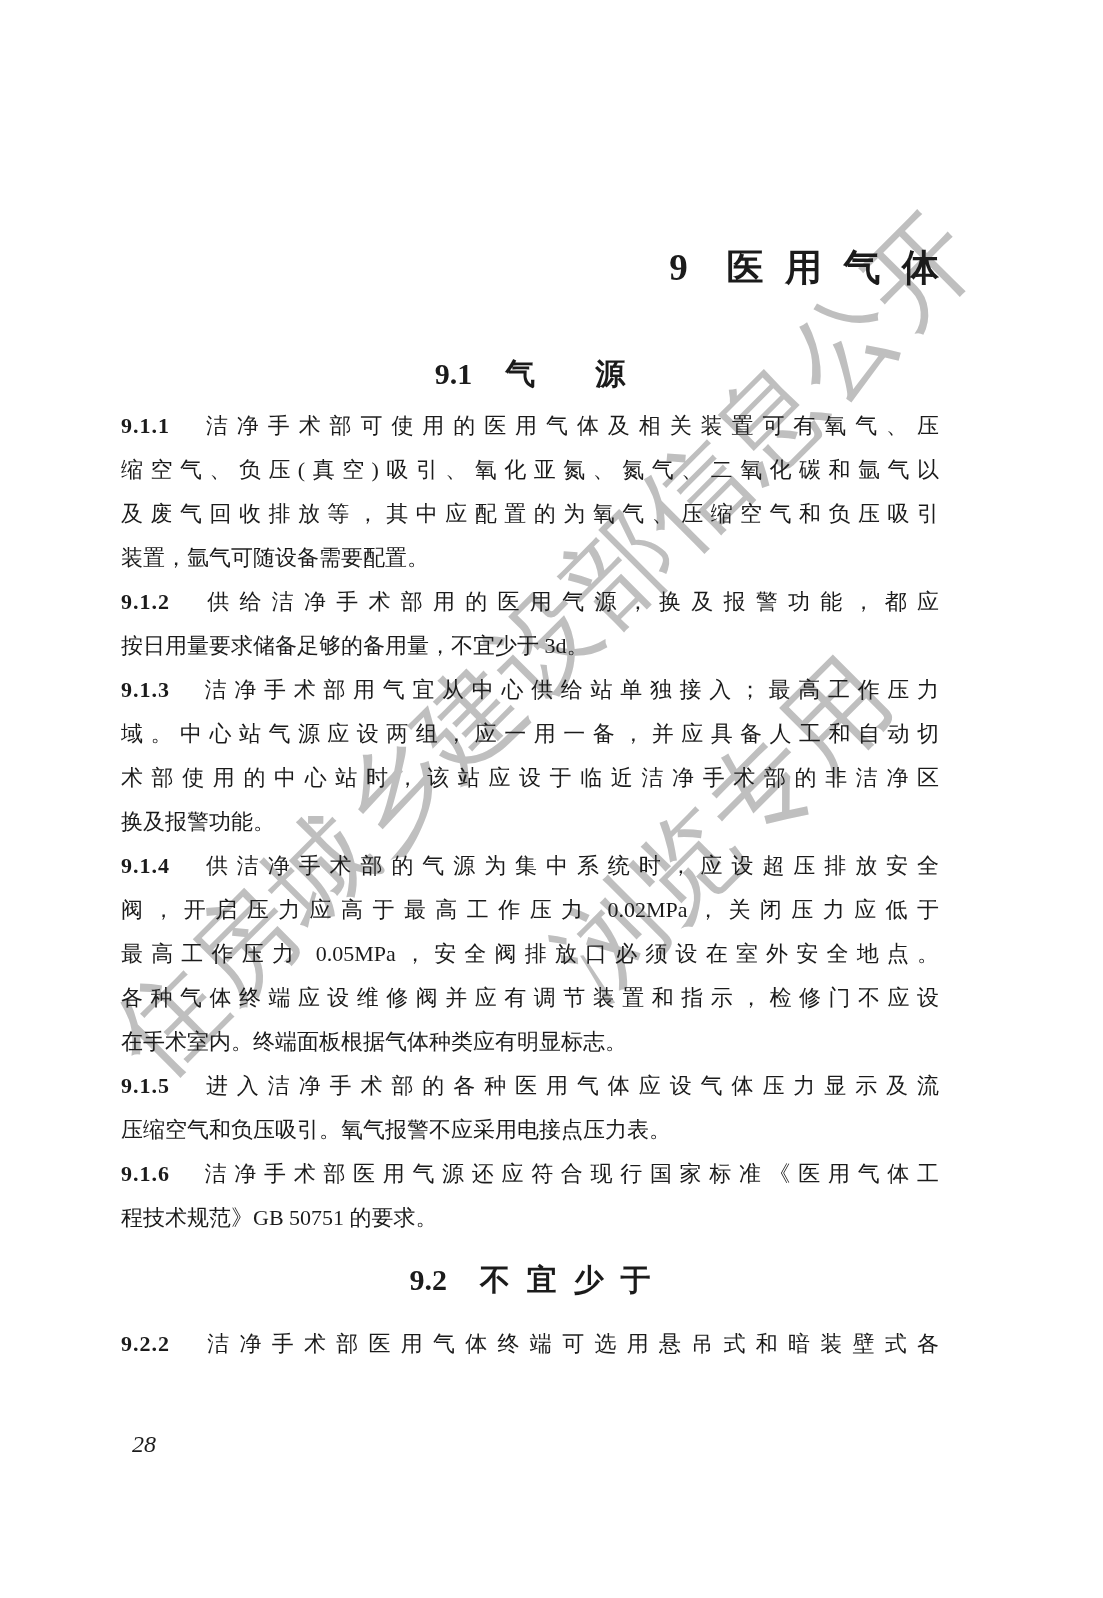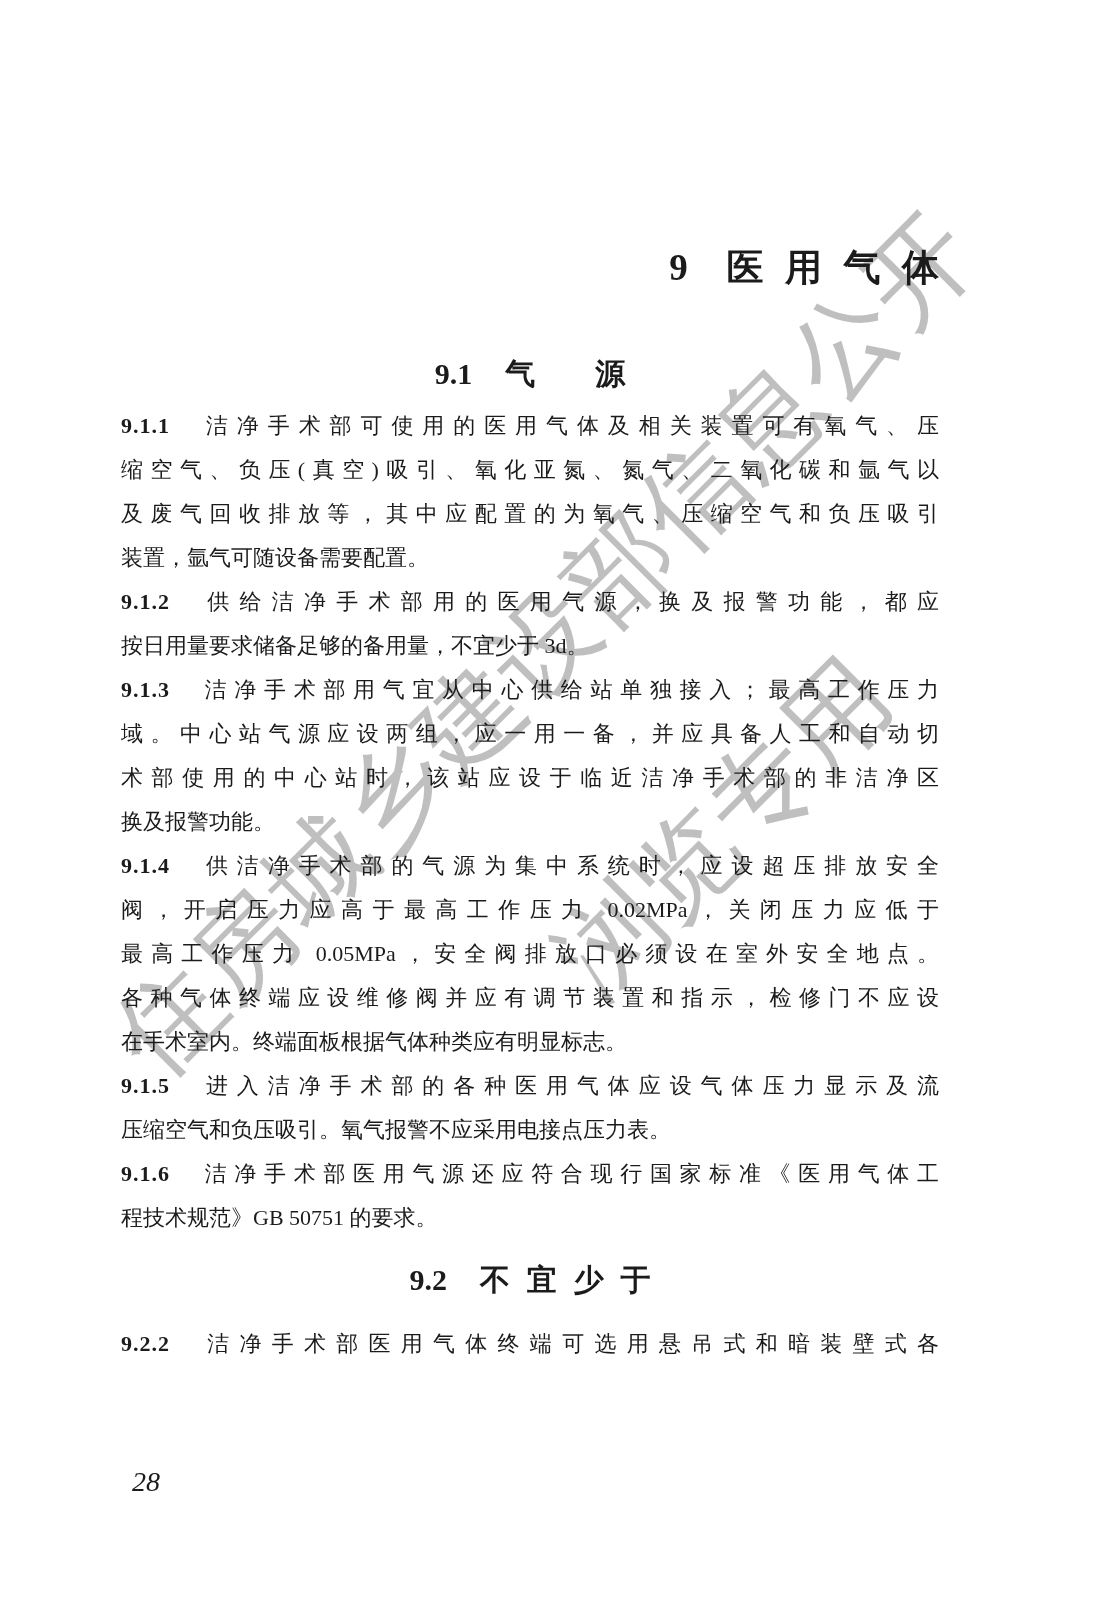--- a/index.html
+++ b/index.html
@@ -61,22 +61,22 @@
     text-justify:inter-character;
   }
   .cnum{
     font-weight:bold;
     letter-spacing:1px;
     margin-right:27px;
   }
 
   
   .pageno{
-    position:absolute;left:132px;top:1462px;
-    font-size:28px;line-height:40px;font-style:italic;
+    position:absolute;left:132px;top:1424px;
+    font-size:24px;line-height:40px;font-style:italic;
   }
 </style>
 </head>
 <body>
 
 <div class="page">
 
   <div class="wm wm1">住房城乡建设部信息公开</div>
   <div class="wm wm2">浏览专用</div>
 

